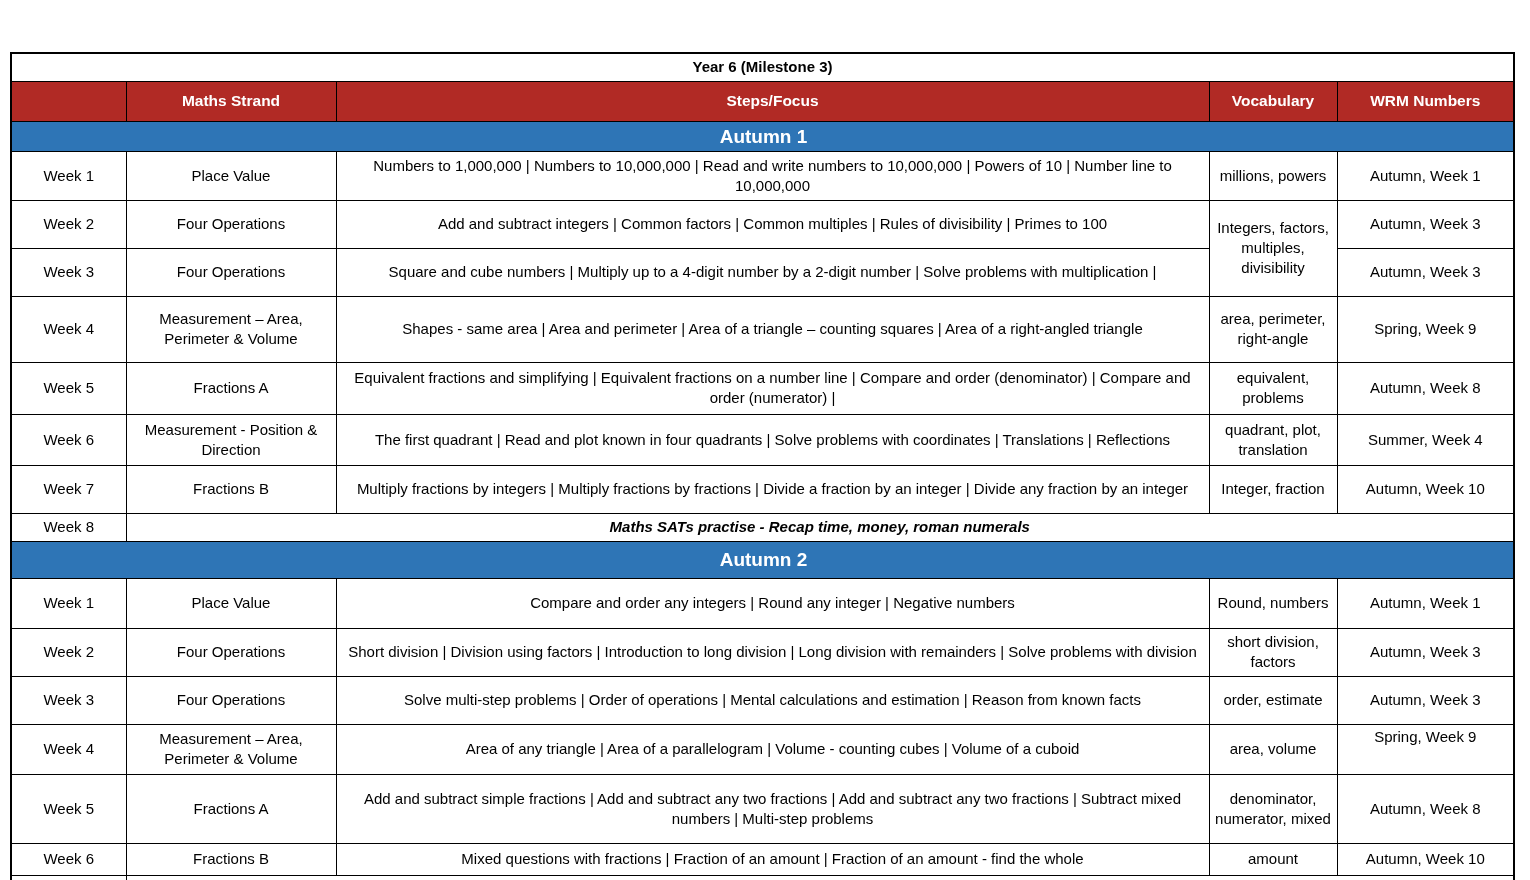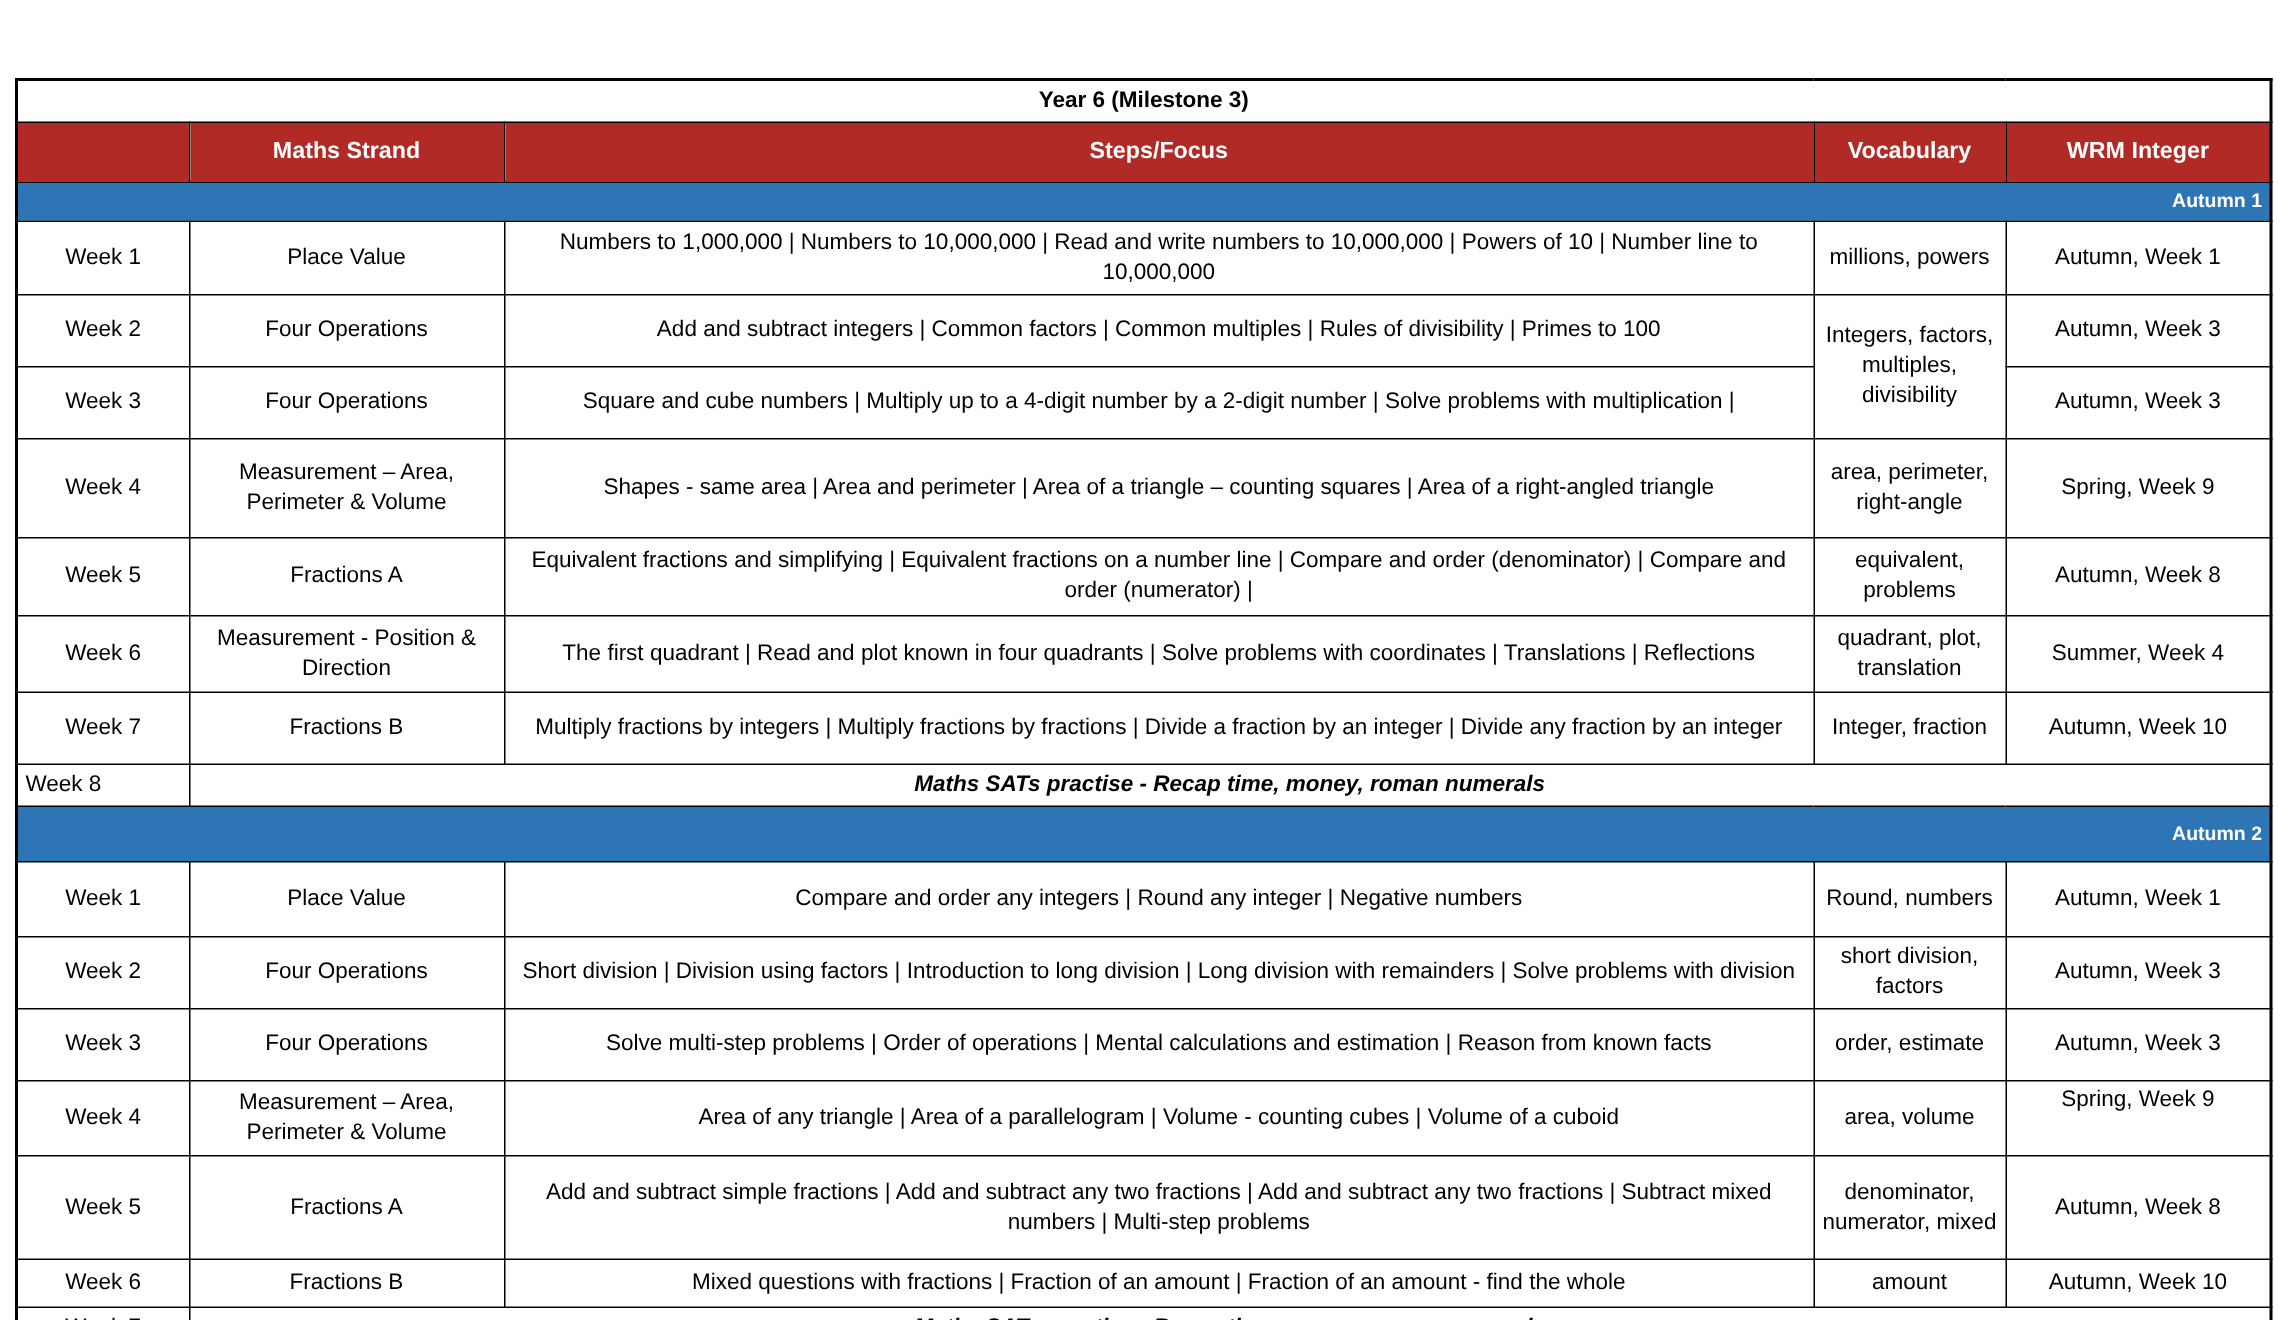--- a/index.html
+++ b/index.html
@@ -44,29 +44,29 @@
   th.col-head {
     background: #b12a25;
     color: #ffffff;
     font-weight: bold;
     font-size: 15.5px;
   }
   tr.section-row td {
     background: #2e75b6;
     color: #ffffff;
     font-weight: bold;
-    text-align: right;
+    text-align: center;
     padding-left: 7px;
-    font-size: 13px;
+    font-size: 19px;
   }
   td.sats-cell {
     font-weight: bold;
     font-style: italic;
   }
-  td.left-align { text-align: left; }
+  td.left-align { text-align: center; }
   td.v-top { vertical-align: top; }
 </style>
 </head>
 <body>
 
 <table class="curriculum">
   <colgroup>
     <col class="c-week">
       <col class="c-strand">
       <col class="c-steps">
@@ -77,21 +77,21 @@
   <tbody>
       <tr class="title-row" style="height:28px">
     <td colspan="5">Year 6 (Milestone 3)</td>
   </tr>
 
   <tr style="height:40px">
     <th class="col-head" style="background-color: rgb(177, 42, 37);"></th>
     <th class="col-head" style="background-color: rgb(177, 42, 37);">Maths Strand</th>
     <th class="col-head" style="background-color: rgb(177, 42, 37);">Steps/Focus</th>
     <th class="col-head" style="background-color: rgb(177, 42, 37);">Vocabulary</th>
-    <th class="col-head" style="background-color: rgb(177, 42, 37);">WRM Integer</th>
+    <th class="col-head" style="background-color: rgb(177, 42, 37);">WRM Numbers</th>
   </tr>
 
   <tr class="section-row" style="height:26px">
     <td colspan="5" style="background-color: rgb(46, 117, 182);">Autumn 1</td>
   </tr>
 
   <tr style="height:49px">
     <td>Week 1</td>
     <td>Place Value</td>
     <td>Numbers to 1,000,000 | Numbers to 10,000,000 | Read and write numbers to 10,000,000 | Powers of 10 | Number line to 10,000,000</td>

